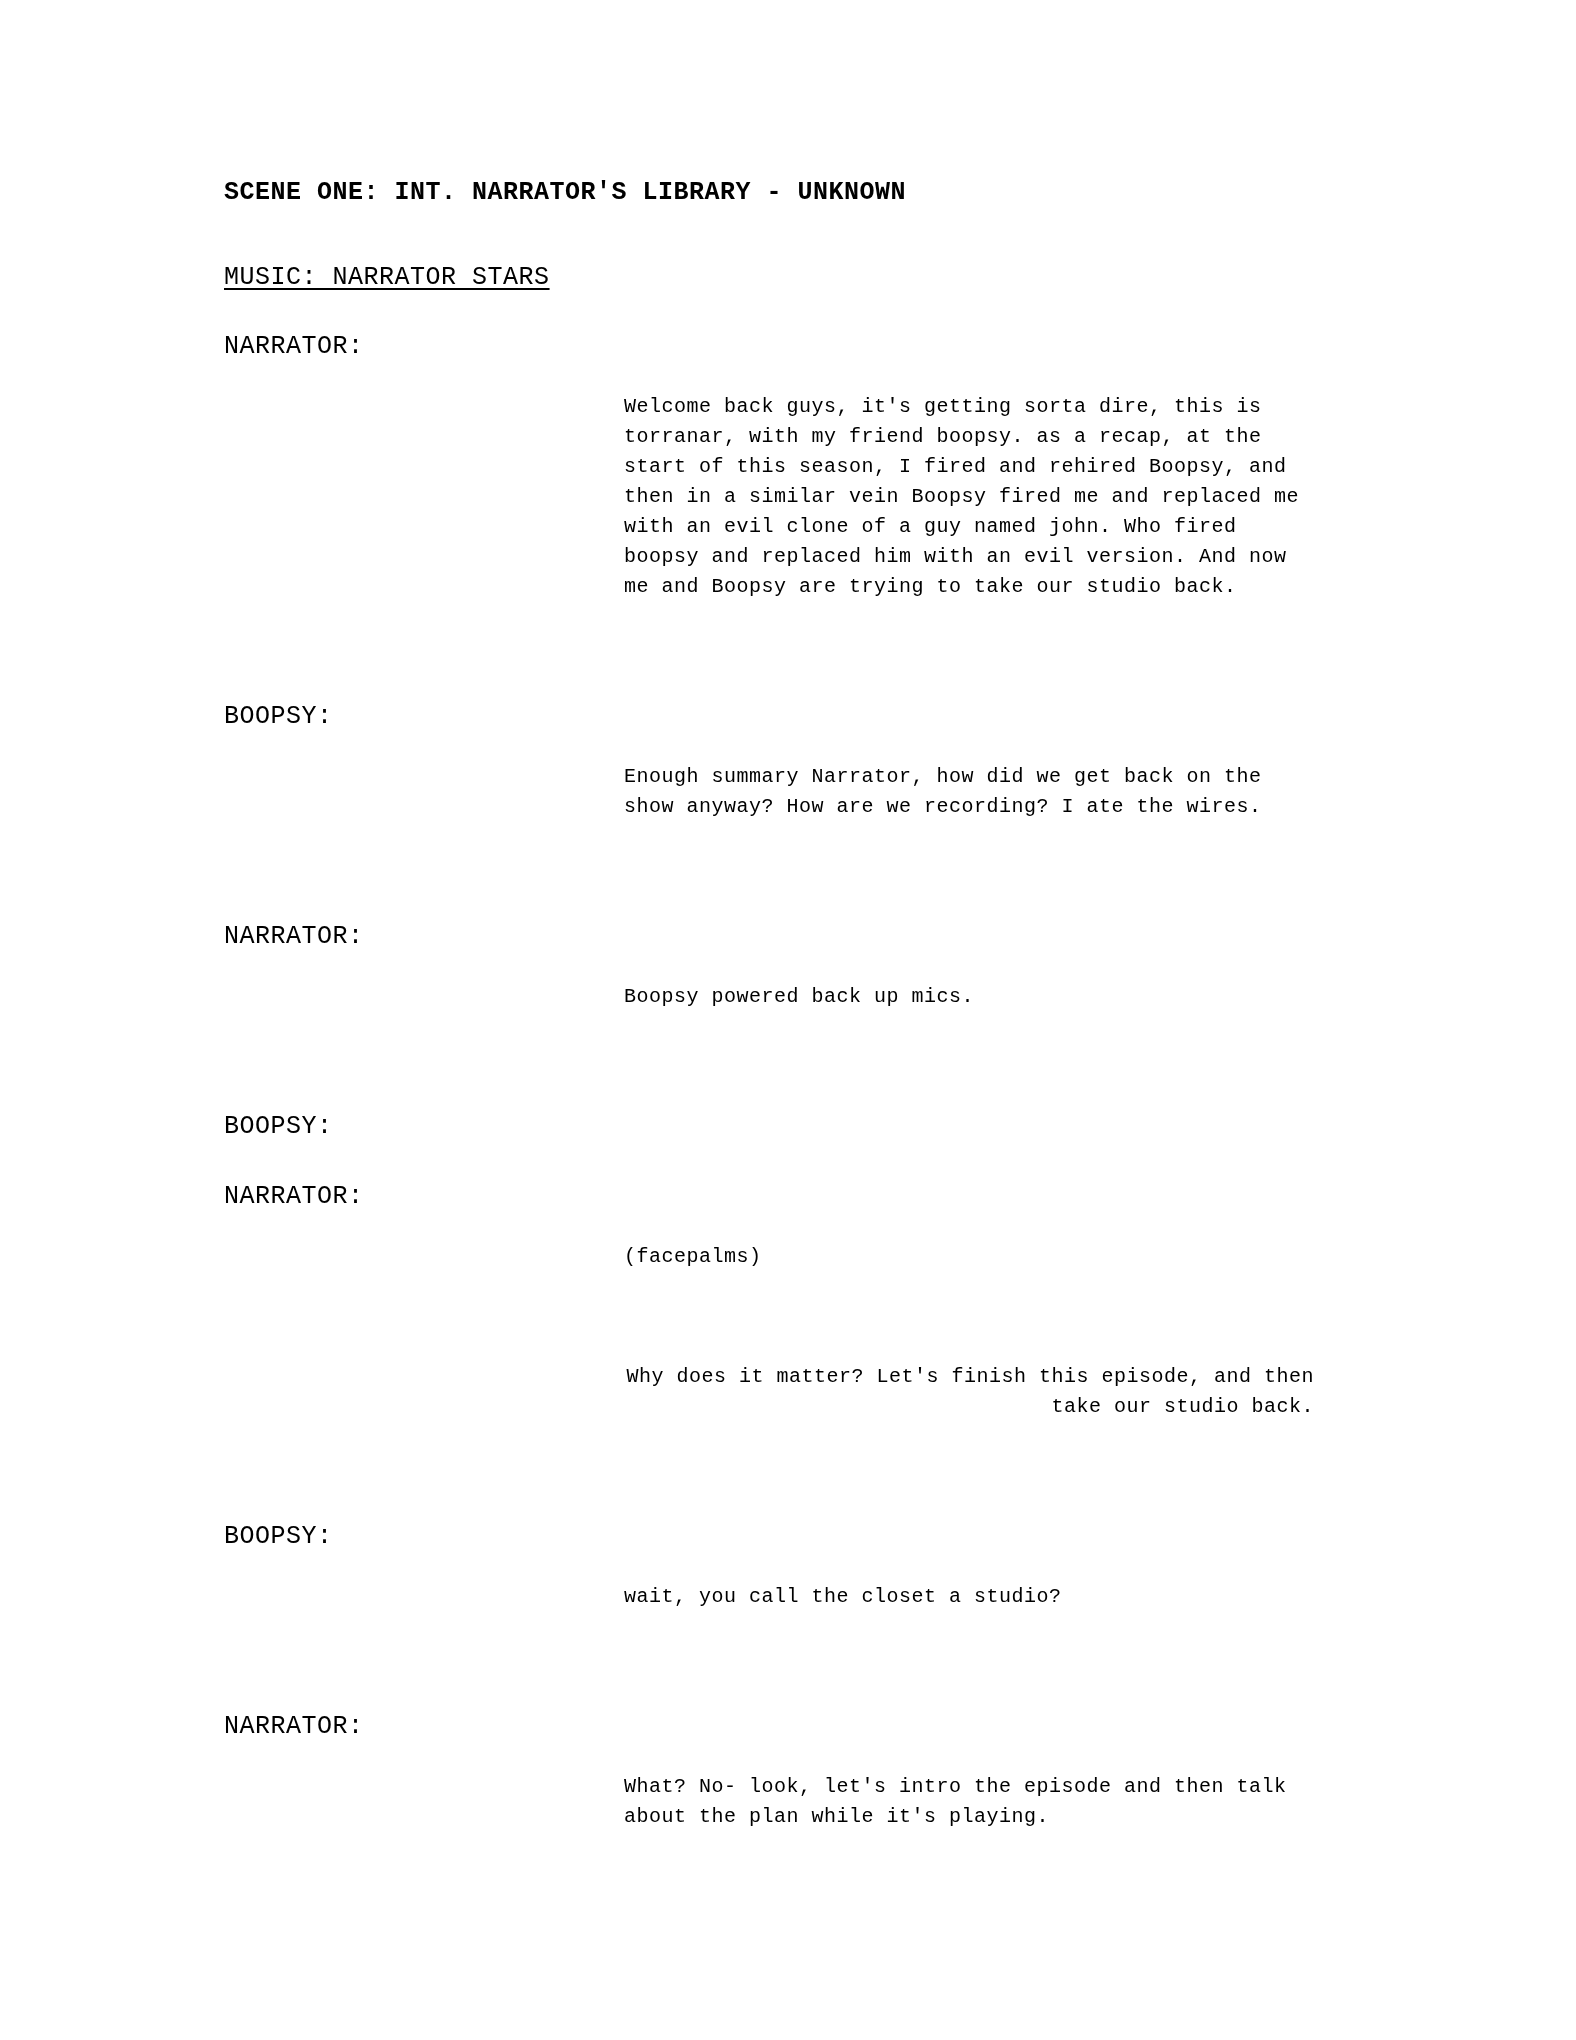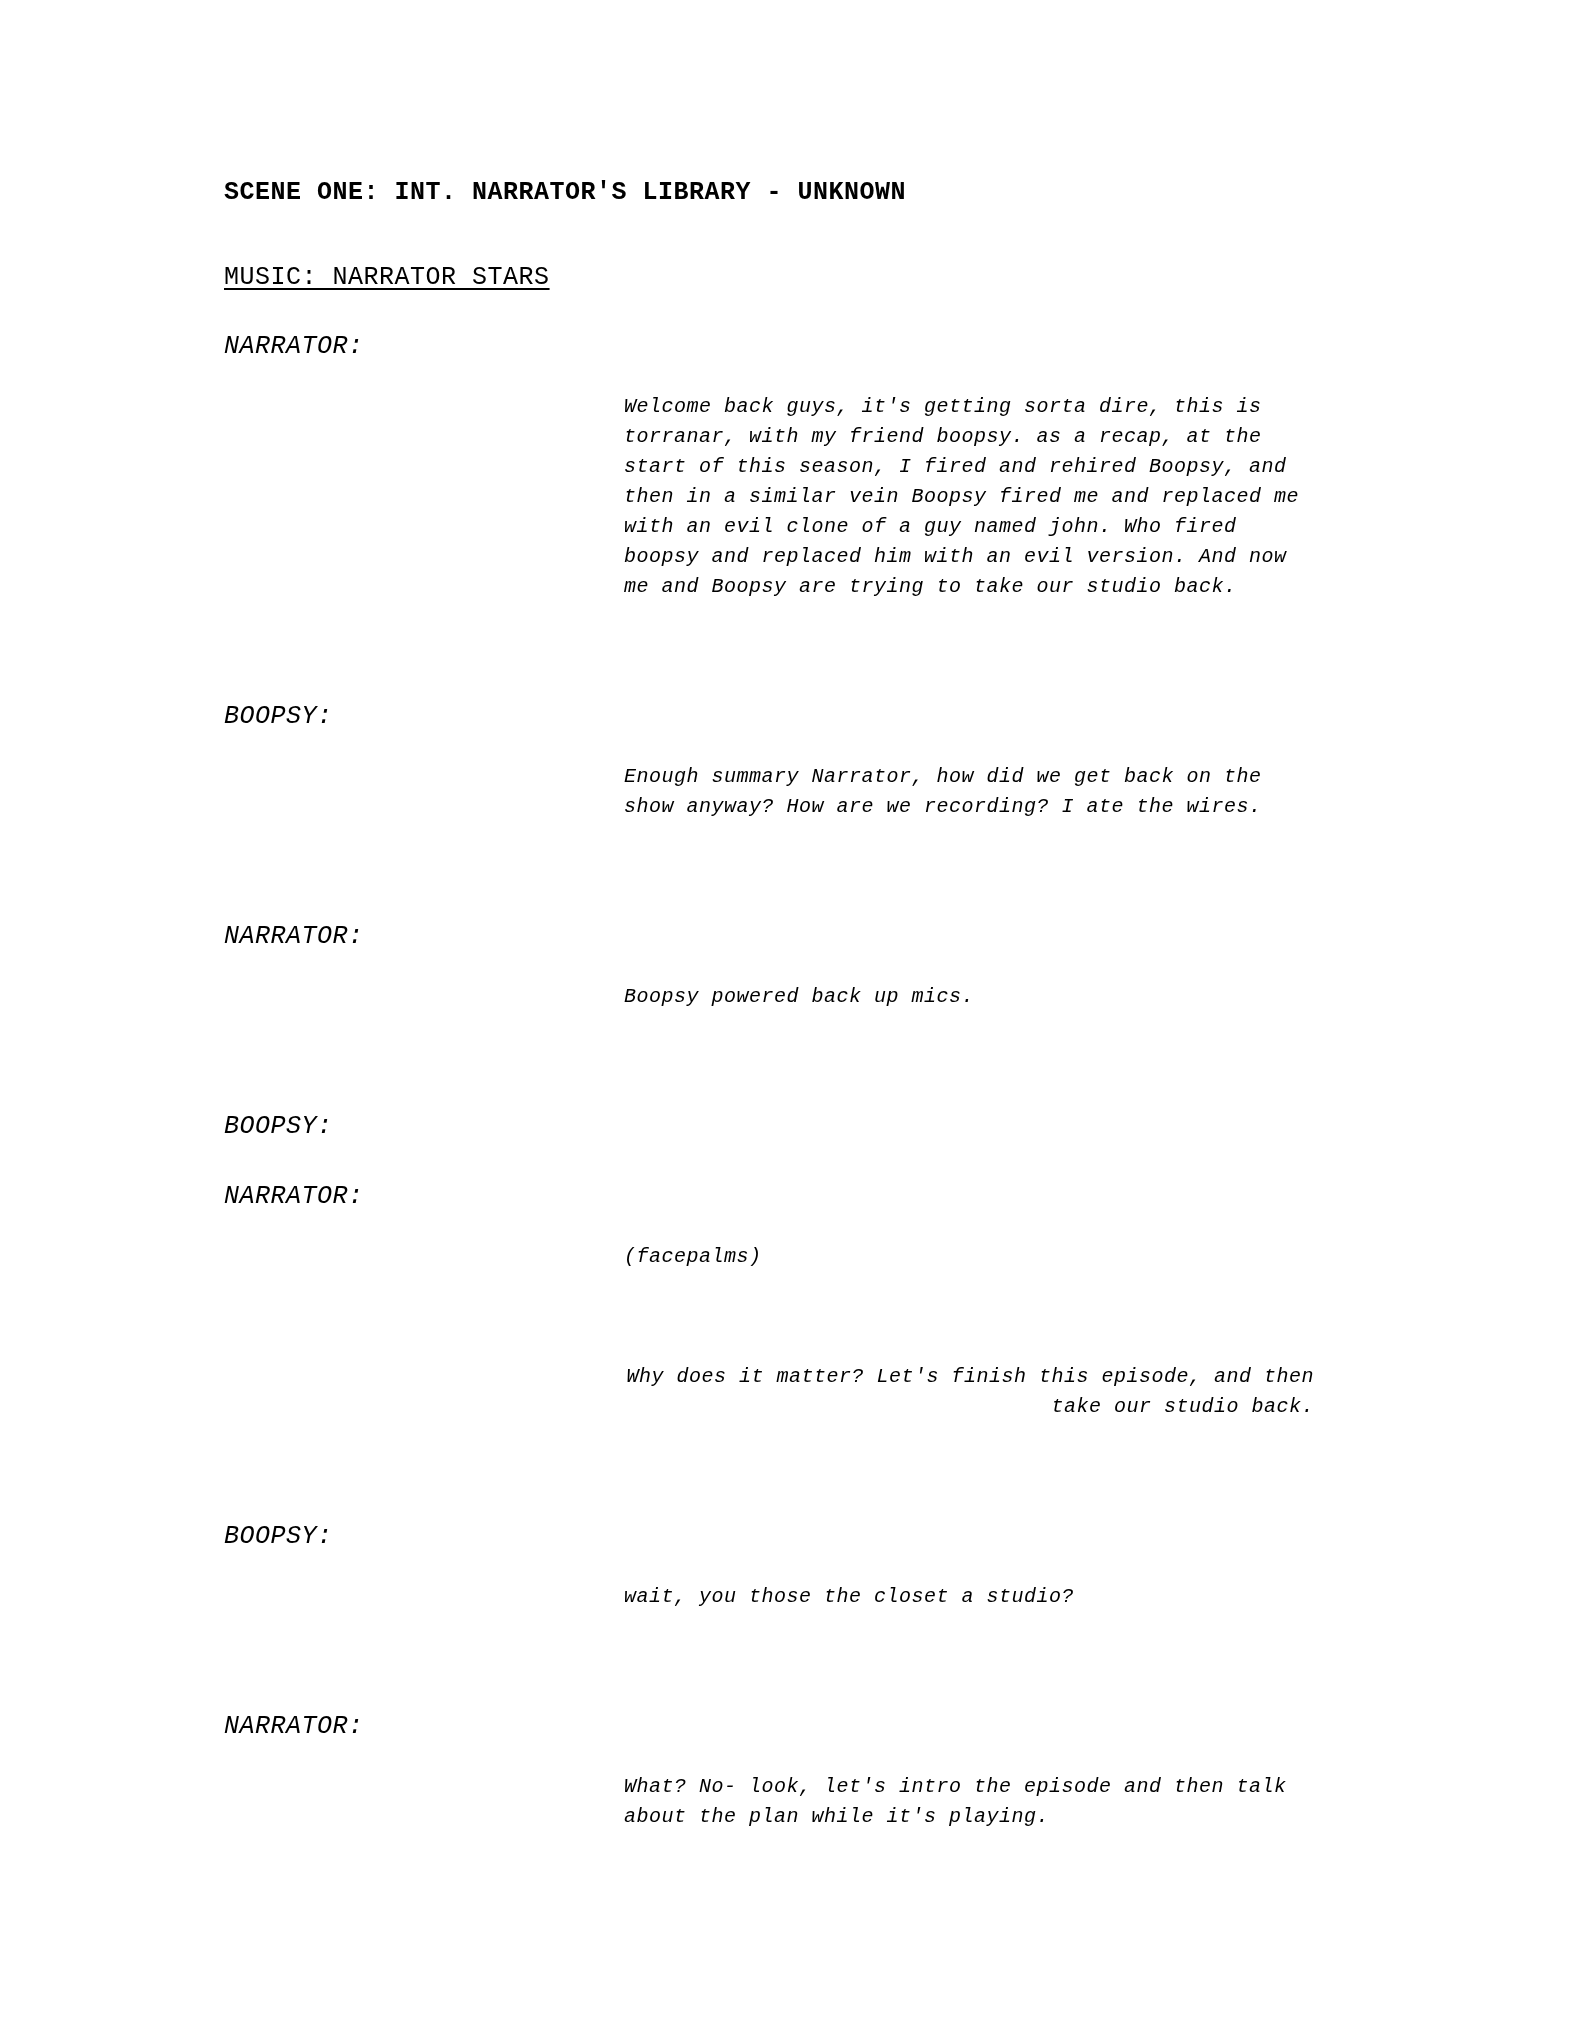--- a/index.html
+++ b/index.html
@@ -38,21 +38,20 @@
     letter-spacing: 0.5px;
     text-decoration: underline;
     text-underline-offset: 4px;
     margin: 0 0 40px 0;
     white-space: pre;
   }
   .row {
     display: flex;
     align-items: flex-start;
     margin-bottom: 28px;
-    font-style: italic;
   }
   .speaker {
     width: 400px;
     flex: 0 0 400px;
     font-size: 25px;
     letter-spacing: 0.5px;
     line-height: 30px;
     white-space: pre;
   }
   .dialogue {
@@ -121,21 +120,21 @@
         <p class="para">(facepalms)</p>
         <p class="para">Why does it matter? Let's finish this episode, and then take our studio back.</p>
       </div>
     </div>
 
     <div class="spacer-small"></div>
 
     <div class="row">
       <div class="speaker">BOOPSY:</div>
       <div class="dialogue">
-        <p class="para">wait, you those the closet a studio?</p>
+        <p class="para">wait, you call the closet a studio?</p>
       </div>
     </div>
 
     <div class="spacer-small"></div>
 
     <div class="row">
       <div class="speaker">NARRATOR:</div>
       <div class="dialogue">
         <p class="para">What? No- look, let's intro the episode and then talk about the plan while it's playing.</p>
       </div>

